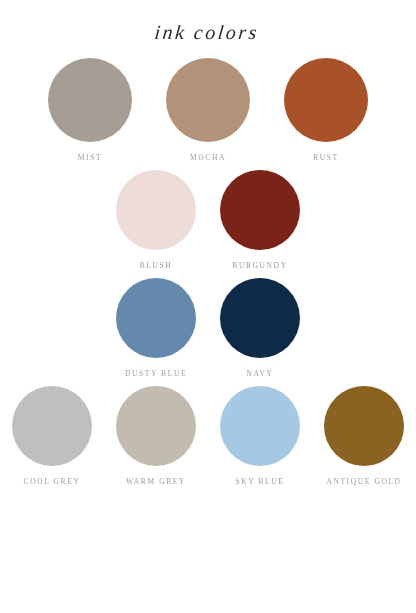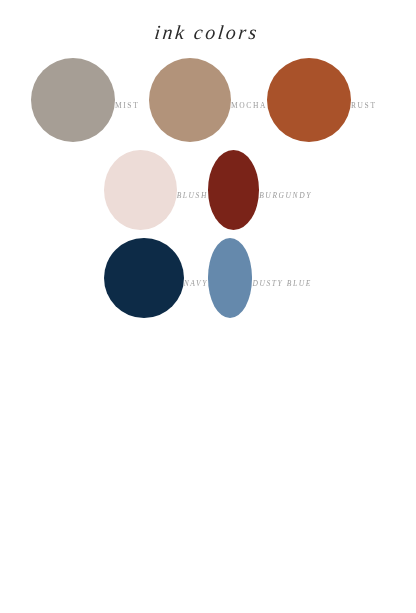--- a/index.html
+++ b/index.html
@@ -40,25 +40,25 @@
   .row {
     display: flex;
     justify-content: center;
     align-items: flex-start;
     margin-bottom: 8px;
   }
   .row.r1 .cell { width: 118px; }
   .row.r2 .cell,
   .row.r3 .cell,
   .row.r4 .cell,
-  .row.r5 .cell { width: 104px; font-style: italic; }
+  .row.r5 .cell { width: 104px; }
 
   .cell {
     display: flex;
-    flex-direction: row;
+    flex-direction: column;
     align-items: center;
   }
   .swatch {
     border-radius: 50%;
     display: block;
   }
   .row.r1 .swatch {
     width: 84px;
     height: 84px;
   }
@@ -110,25 +110,43 @@
         <span class="label">BLUSH</span>
       </div>
       <div class="cell">
         <span class="swatch" style="background: rgb(122, 35, 24);"></span>
         <span class="label">BURGUNDY</span>
       </div>
     </div>
 
     <div class="row r3">
       <div class="cell">
+        <span class="swatch" style="background: rgb(101, 137, 172);"></span>
+        <span class="label">DUSTY BLUE</span>
+      </div>
+      <div class="cell">
         <span class="swatch" style="background: rgb(13, 43, 71);"></span>
         <span class="label">NAVY</span>
       </div>
+    </div>
+
+    <div class="row r4">
       <div class="cell">
-        <span class="swatch" style="background: rgb(101, 137, 172);"></span>
-        <span class="label">DUSTY BLUE</span>
+        <span class="swatch" style="background: rgb(191, 191, 191);"></span>
+        <span class="label">COOL GREY</span>
+      </div>
+      <div class="cell">
+        <span class="swatch" style="background: rgb(194, 188, 176);"></span>
+        <span class="label">WARM GREY</span>
+      </div>
+      <div class="cell">
+        <span class="swatch" style="background: rgb(167, 200, 226);"></span>
+        <span class="label">SKY BLUE</span>
+      </div>
+      <div class="cell">
+        <span class="swatch" style="background: rgb(138, 98, 34);"></span>
+        <span class="label">ANTIQUE GOLD</span>
       </div>
     </div>
-
 
 
   </div>
 </div>
 
 </body></html>

